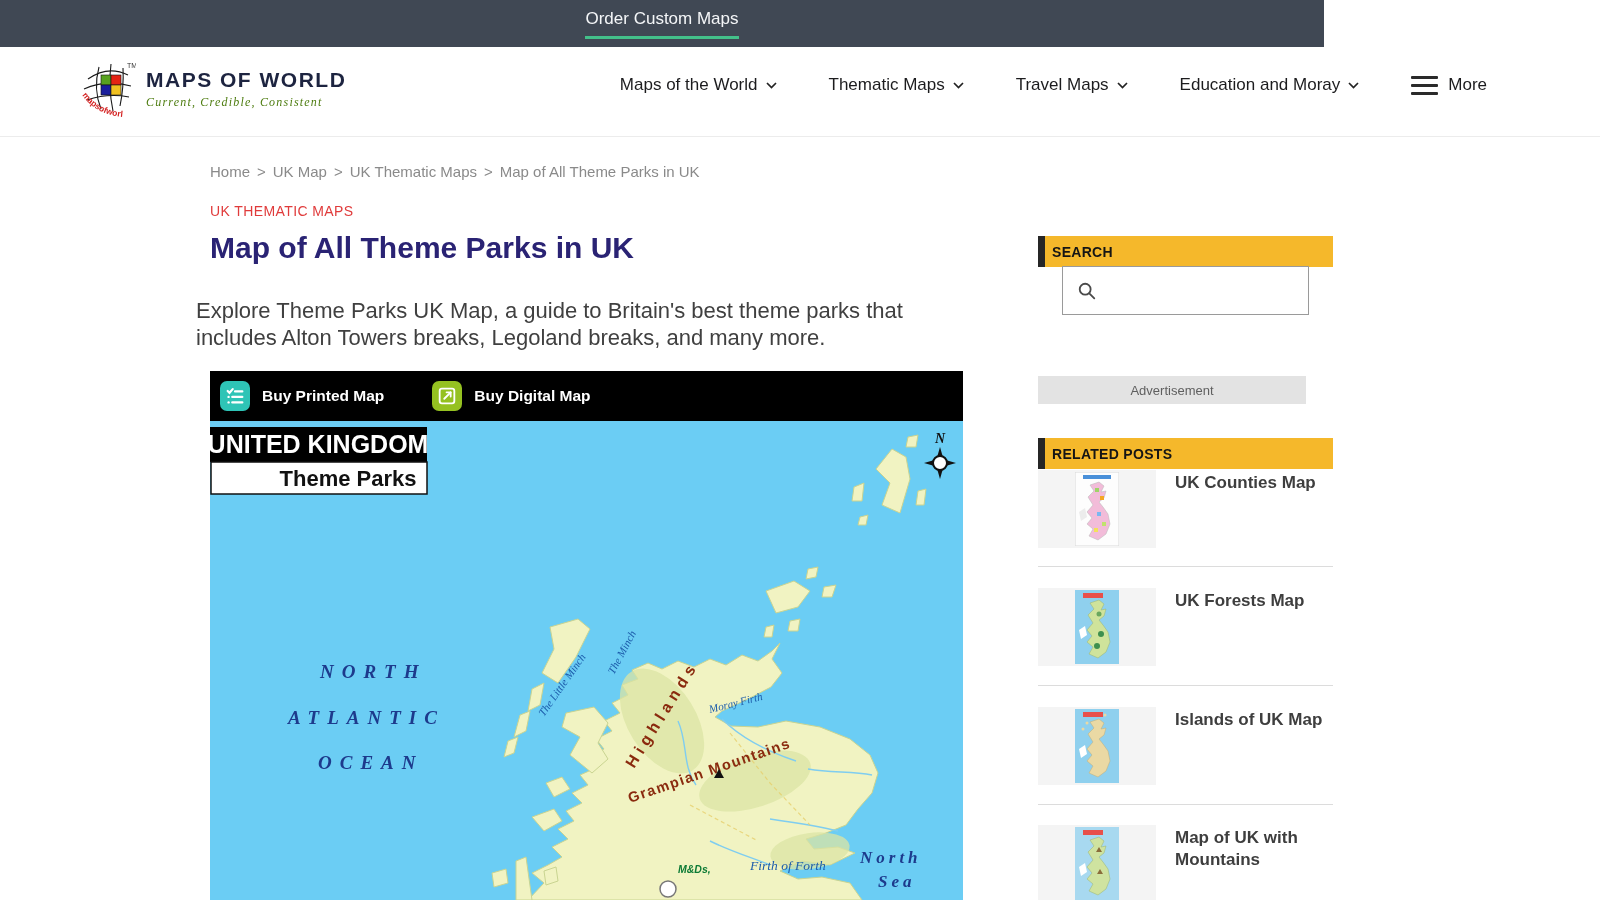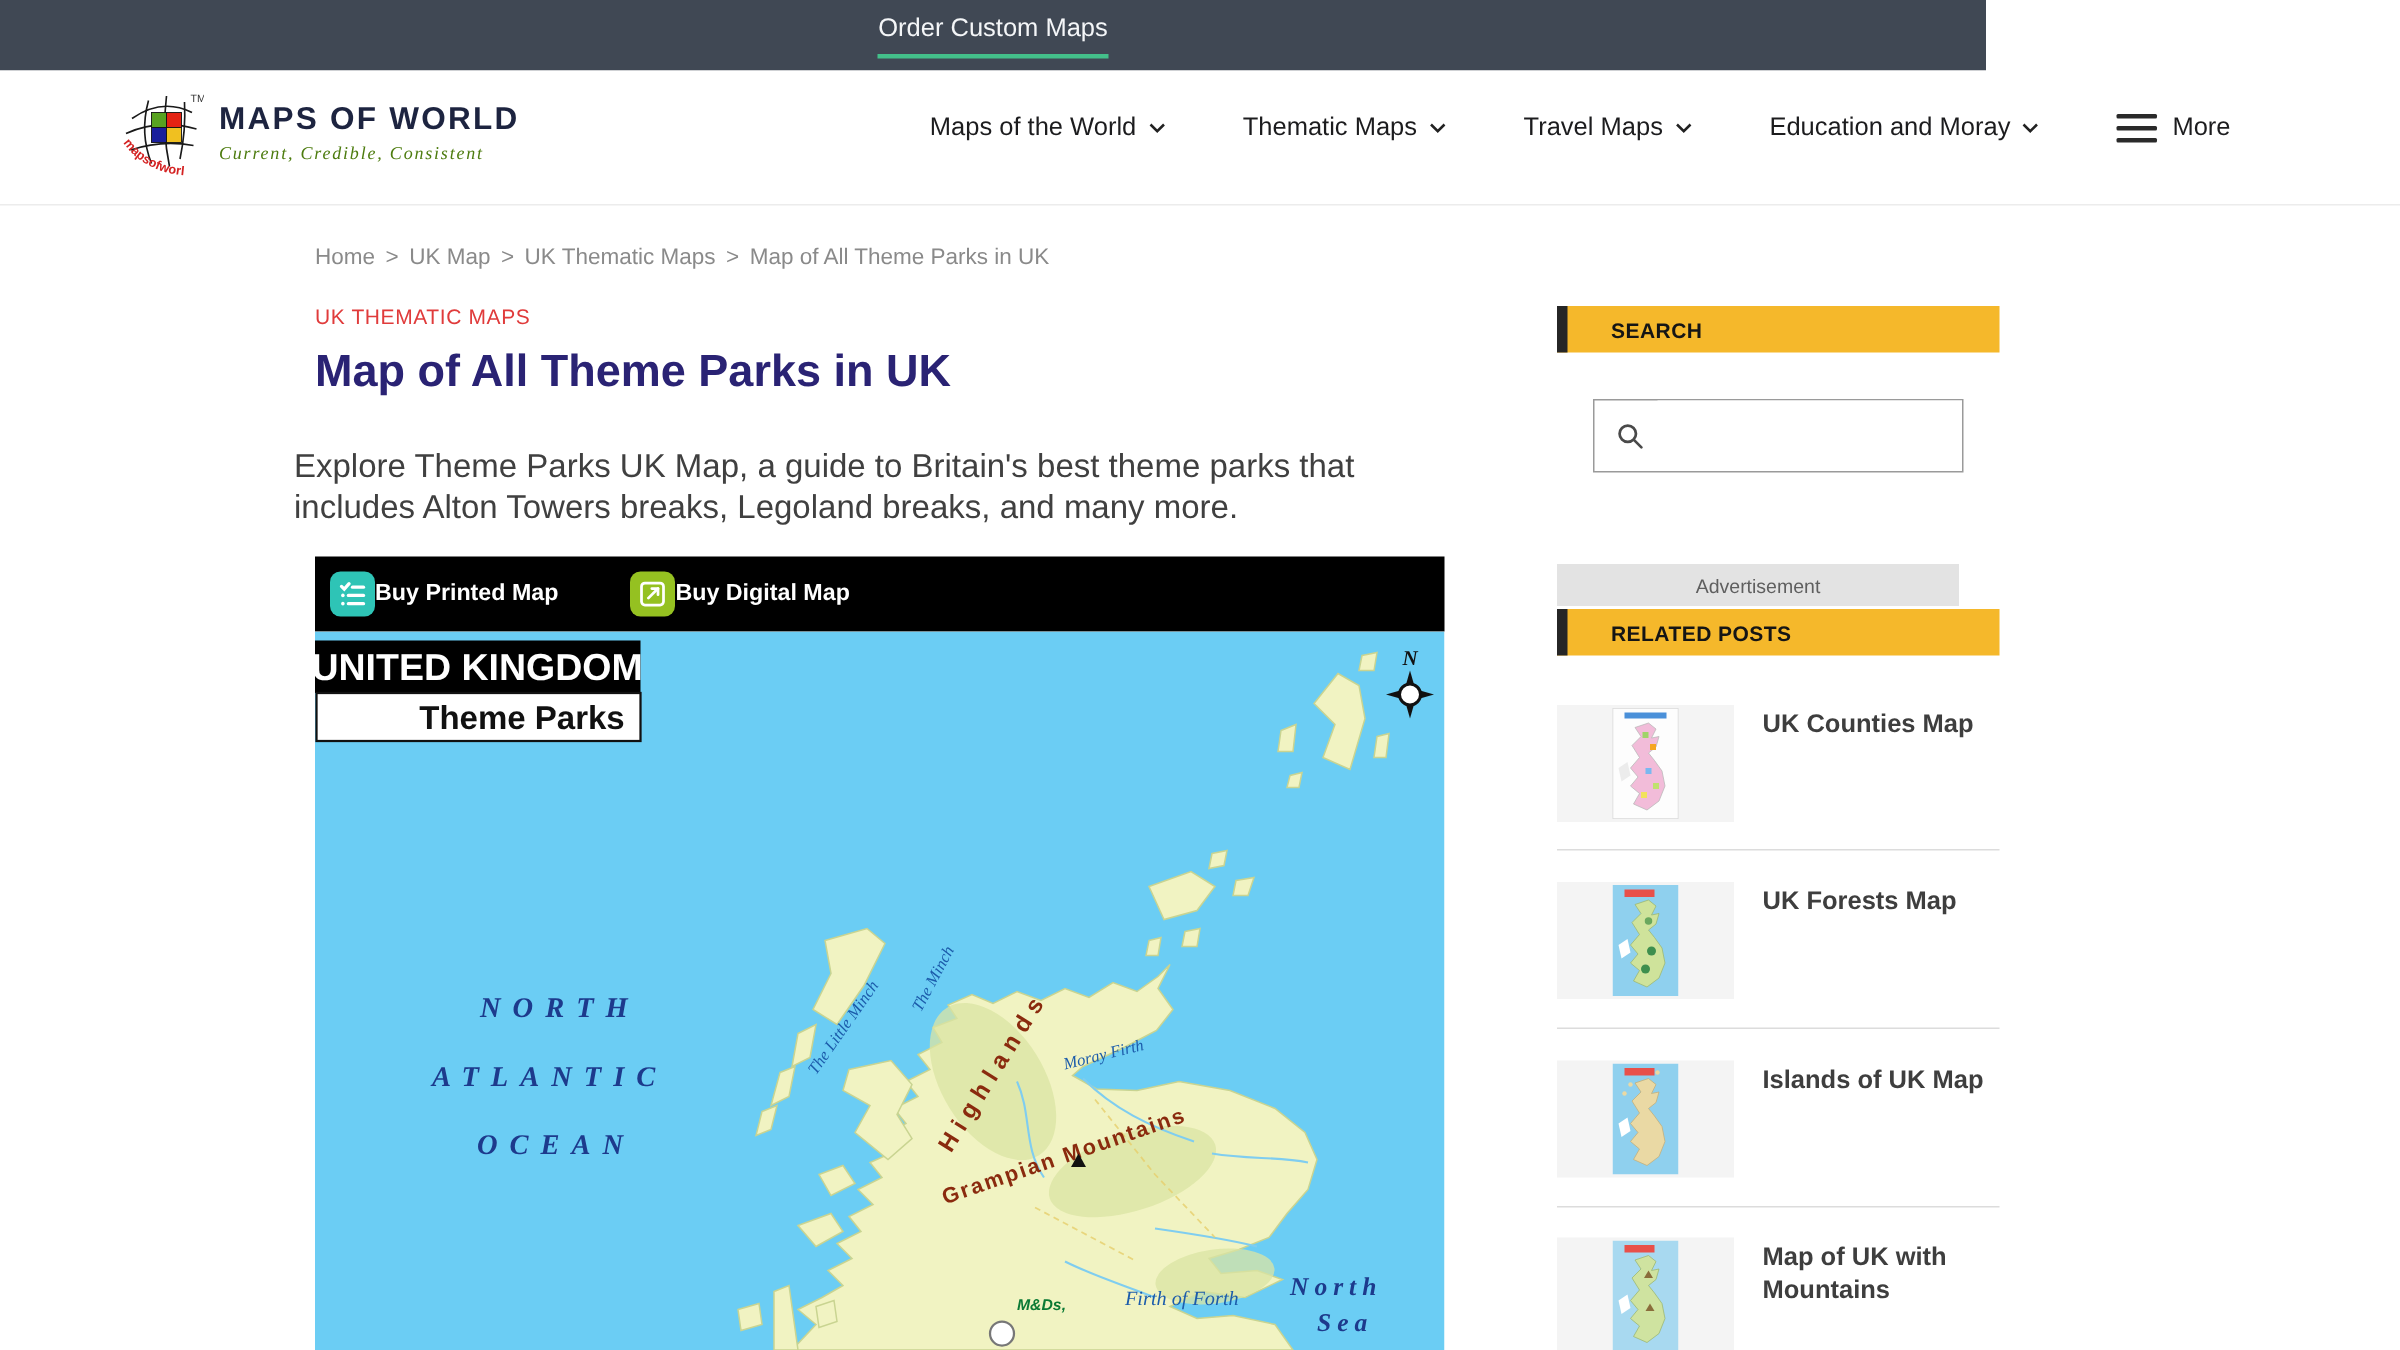--- a/index.html
+++ b/index.html
@@ -39,33 +39,33 @@
               color:#e03b3b; letter-spacing:.4px; cursor:pointer; }
   h1.title { position:absolute; left:210px; top:231px; font-size:30px;
              font-weight:bold; color:#2a2374; }
   .intro { position:absolute; left:196px; top:297px; width:758px;
            font-size:22px; line-height:27px; color:#404040; }
 
   
   .map-block { position:absolute; left:210px; top:371px; width:753px; height:529px; }
   .buy-bar { width:753px; height:50px; background:#000; display:flex;
              align-items:center; gap:48px; padding-left:10px; }
-  .buy-btn { display:flex; align-items:center; cursor:pointer; }
+  .buy-btn { display:flex; align-items:center; gap:12px; cursor:pointer; }
   .buy-icon { width:30px; height:30px; border-radius:7px; display:flex;
               align-items:center; justify-content:center; }
   .buy-icon.printed { background:#2ec4b6; }
   .buy-icon.digital { background:#95c121; }
   .buy-label { color:#fff; font-size:15.5px; font-weight:bold; }
   .map-svg { display:block; }
 
   
   .side-head { position:absolute; left:1038px; width:295px; height:31px;
                background:#f5b82b; border-left:7px solid #262626;
-               display:flex; align-items:center; padding-left:29px;
-               font-size:14px; font-weight:bold; color:#151515; letter-spacing:.3px; }
+               display:flex; align-items:center; padding-left:7px;
+               font-size:14px; font-weight:bold; color:#151515; letter-spacing:.3px;margin-top:32px; }
   .search-head { top:204px; }
   .search-box { position:absolute; left:1062px; top:266px; width:247px; height:49px;
                 border:1px solid #9a9a9a; background:#fff; display:flex; align-items:center;
                 padding-left:14px; gap:8px; }
   .search-box input { border:none; outline:none; flex:1; height:100%;
                       font-size:15px; font-family:"Liberation Sans", sans-serif; }
   .ad-bar { position:absolute; left:1038px; top:376px; width:268px; height:28px;
             background:#e3e3e3; display:flex; align-items:center; justify-content:center;
             font-size:13px; color:#5f5f5f; }
   .related-head { top:406px; }

